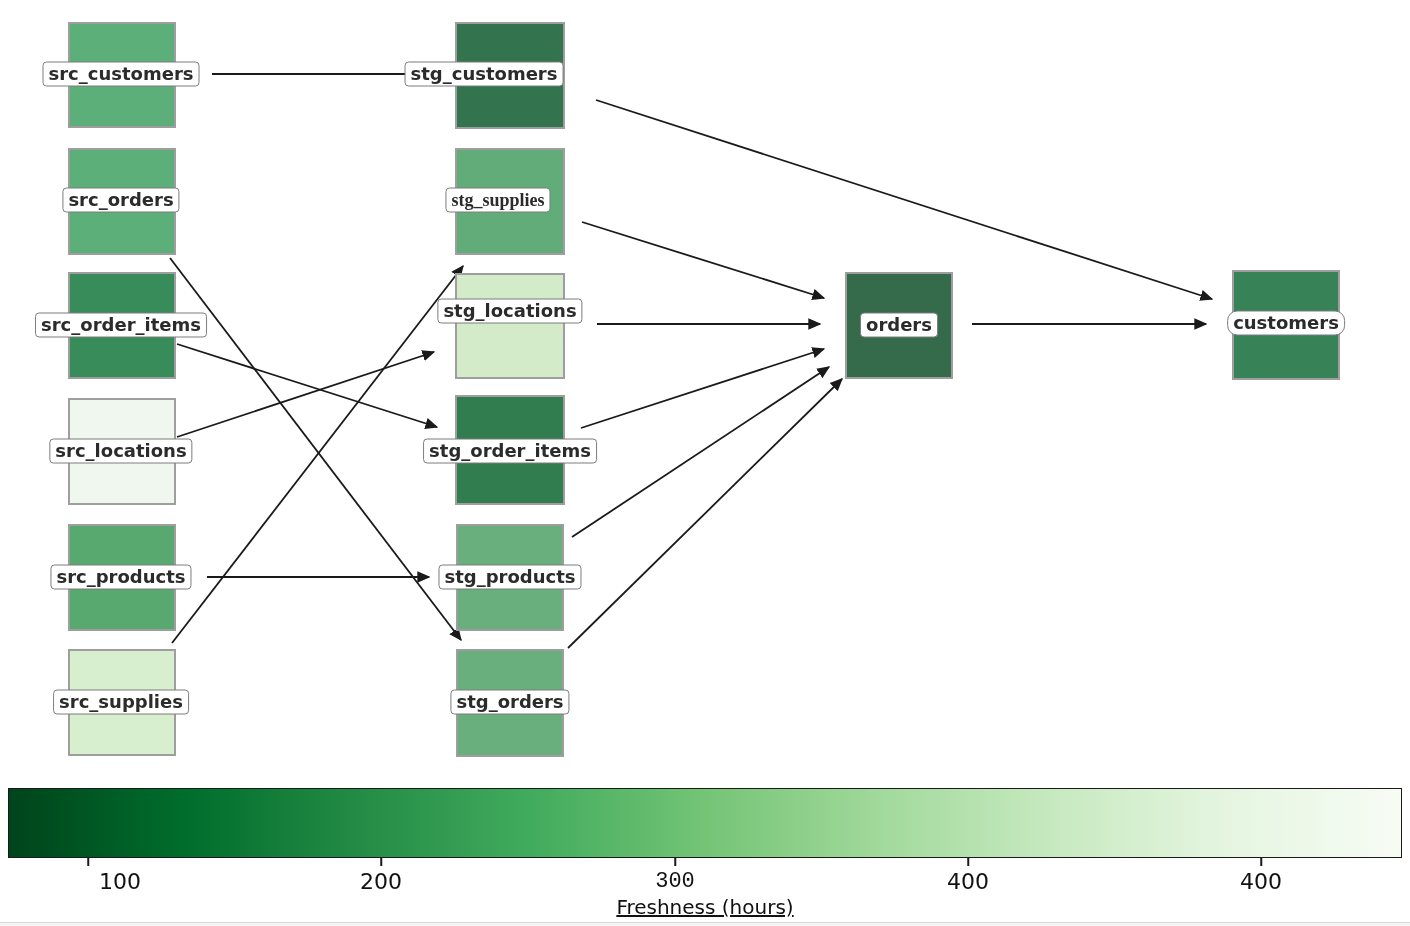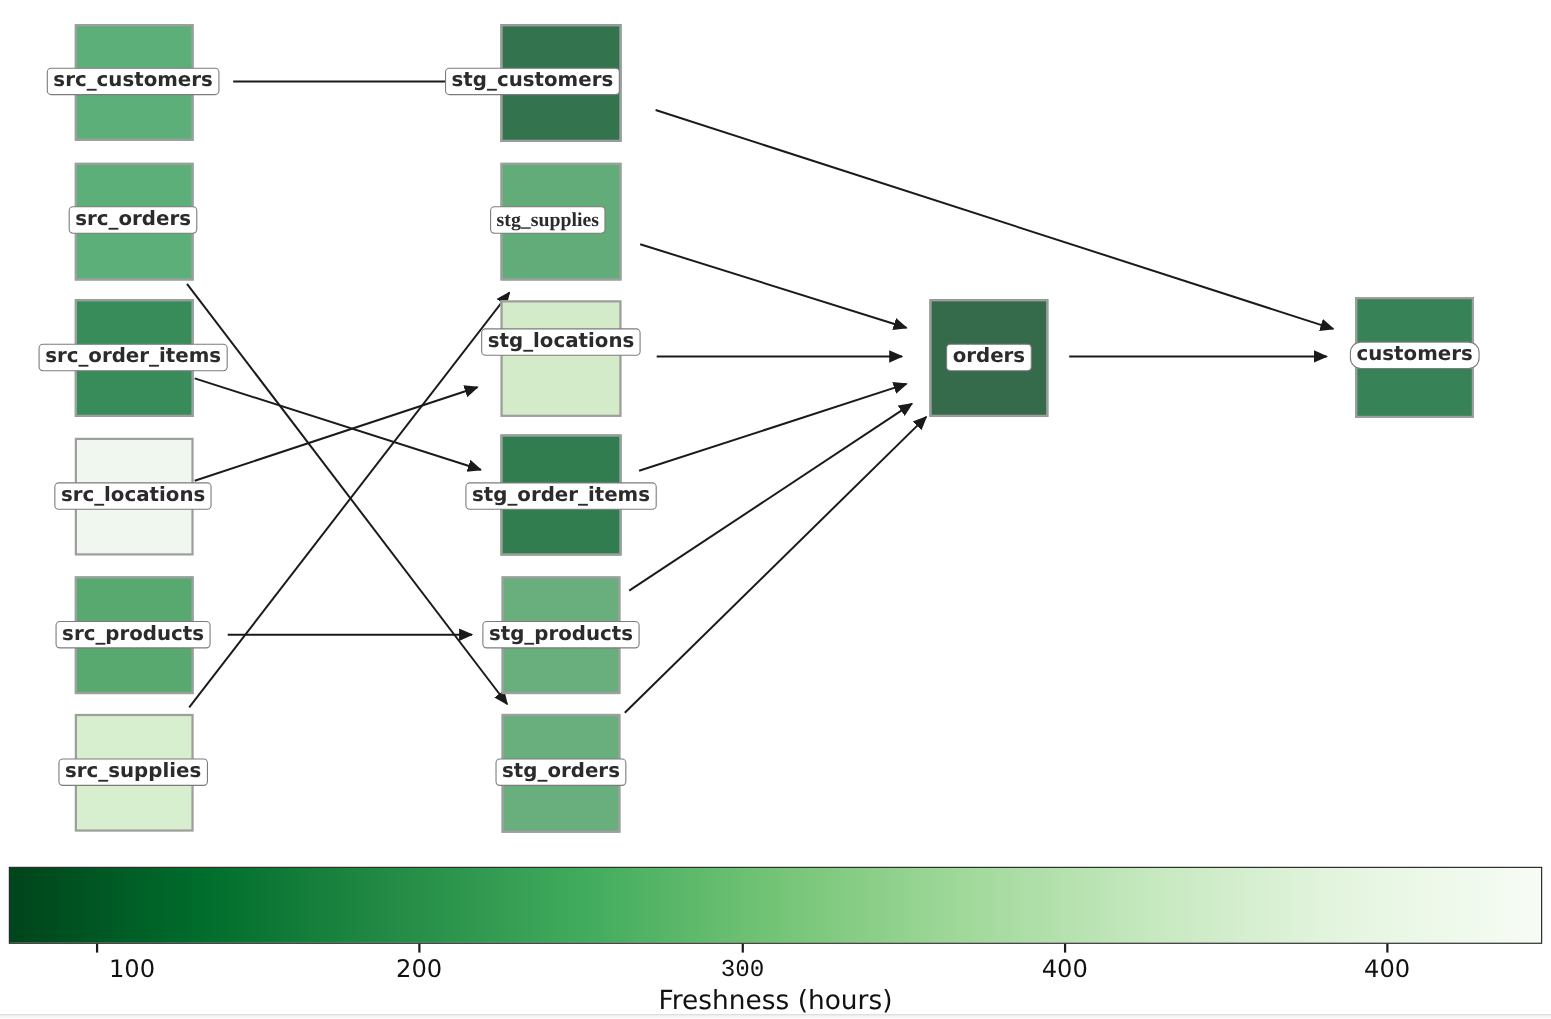--- a/index.html
+++ b/index.html
@@ -23,21 +23,21 @@
   .cbar-tick{
     position:absolute;z-index:2;width:1.5px;height:8px;background:#1a1a1a;
     transform:translateX(-50%);
   }
   .cbar-tick-label{
     position:absolute;z-index:2;transform:translateX(-50%);
     font-size:22px;color:#111111;white-space:nowrap;
   }
   .cbar-axis-label{
     position:absolute;z-index:2;transform:translateX(-50%);
-    font-size:24px;color:#111111;white-space:nowrap;
+    font-size:20px;color:#111111;white-space:nowrap;text-decoration:underline;
   }
   .bottom-strip{
     position:absolute;left:0;bottom:0;width:100%;height:4px;z-index:4;
     background:#f4f4f4;border-top:1px solid #d9d9d9;box-sizing:border-box;
   }
 </style>
 </head>
 <body>
 
 <div class="stage">

